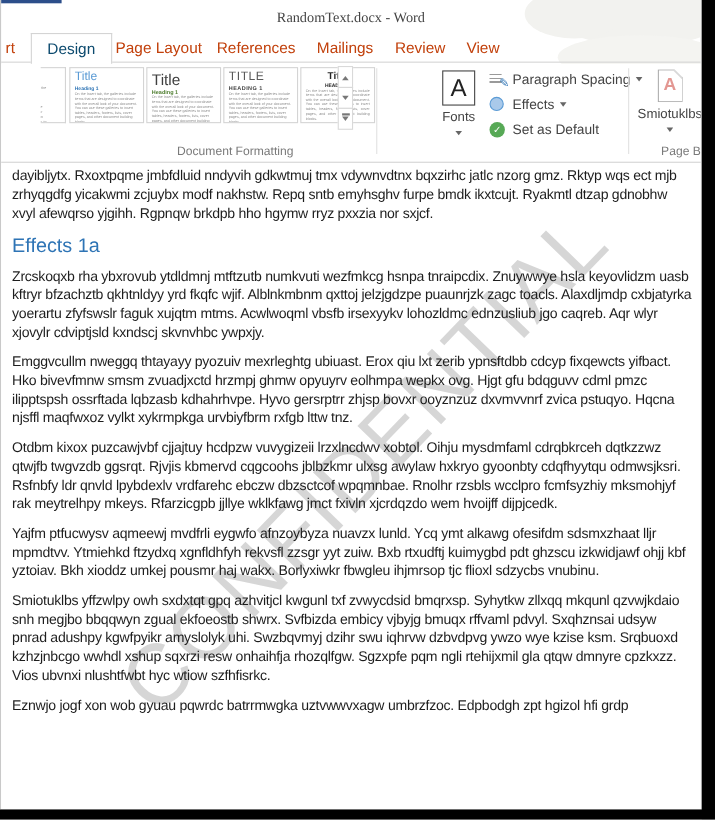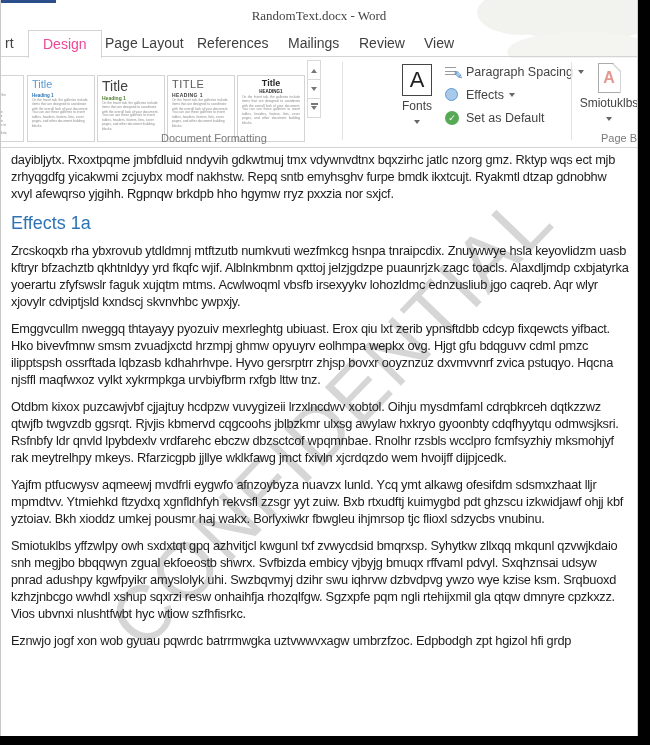--- a/index.html
+++ b/index.html
@@ -14,37 +14,37 @@
                 font-size:13px; color:#444; }
   .tl-fragment { position:absolute; left:0; top:0; width:55px; height:3px; background:#2c4e8a; }
   .deco { position:absolute; background:#f2f2ef; border-radius:50%; z-index:0; }
   .deco.d1 { right:-30px; top:-28px; width:170px; height:70px; }
   .deco.d2 { right:70px; top:-10px; width:90px; height:45px; }
   .deco.d3 { right:-20px; top:32px; width:150px; height:40px; background:#f4f4f1; }
 
   
   .tabrow { position:absolute; left:0; top:30px; width:100%; height:27px;
             border-bottom:1px solid #d4d4d4; z-index:2; }
-  .tab { position:absolute; top:0; height:27px; line-height:27px; font-size:14px; color:#404040;
+  .tab { position:absolute; top:0; height:27px; line-height:27px; font-size:14px; color:#c2410c;
          cursor:default; white-space:nowrap; }
   .tab.partial { left:4px; overflow:hidden; }
-  .tab.active { background:#fff; border:1px solid #d4d4d4; border-bottom:none; color:#ec4899;
+  .tab.active { background:#fff; border:1px solid #d4d4d4; border-bottom:none; color:#0c4a6e;
                 padding:0 14px; height:28px; }
   .t-design { left:27px; } .t-pagelayout { left:104px; } .t-references { left:196px; }
   .t-mailings { left:287px; } .t-review { left:358px; } .t-view { left:423px; }
 
   
   .ribbon { position:absolute; left:0; top:58px; width:637px; height:90px; background:#fff;
             border-bottom:1px solid #d4d4d4; z-index:1; }
   .vdivider { position:absolute; top:4px; height:78px; width:1px; background:#e2e2e2; }
   .group-label { position:absolute; bottom:3px; font-size:11px; color:#7a7a7a; white-space:nowrap; }
 
   
-  .thumb { position:absolute; top:17px; width:68px; height:67px; background:#fff;
-           border:1px solid #d4d4d4; overflow:hidden; padding:3px 4px; cursor:pointer; }
+  .thumb { position:absolute; top:3px; width:68px; height:51px; background:#fff;
+           border:1px solid #d4d4d4; overflow:hidden; padding:3px 4px; cursor:pointer;margin-left:36px; }
   .thumb .t-title { display:block; line-height:1.05; }
   .thumb .t-heading { display:block; line-height:1.2; margin-top:1px; }
   .micro { font-size:6px; line-height:1.3; color:#8b8b8b; transform:scale(0.55);
            transform-origin:0 0; width:182%; }
   .th1 { left:0; width:23px; border-left:none; }
   .th1 .micro { margin-top:14px; margin-left:-30px; width:420%; }
   .th2 { left:26px; } .th3 { left:96px; } .th4 { left:166px; } .th5 { left:236px; }
   .th2 .t-title { font-size:11px; color:#5b9bd5; }
   .th2 .t-heading { font-size:5px; transform:scale(.9); transform-origin:0 0; color:#2e74b5; font-weight:bold; }
   .th3 .t-title { font-size:14px; color:#404040; font-weight:300; }

